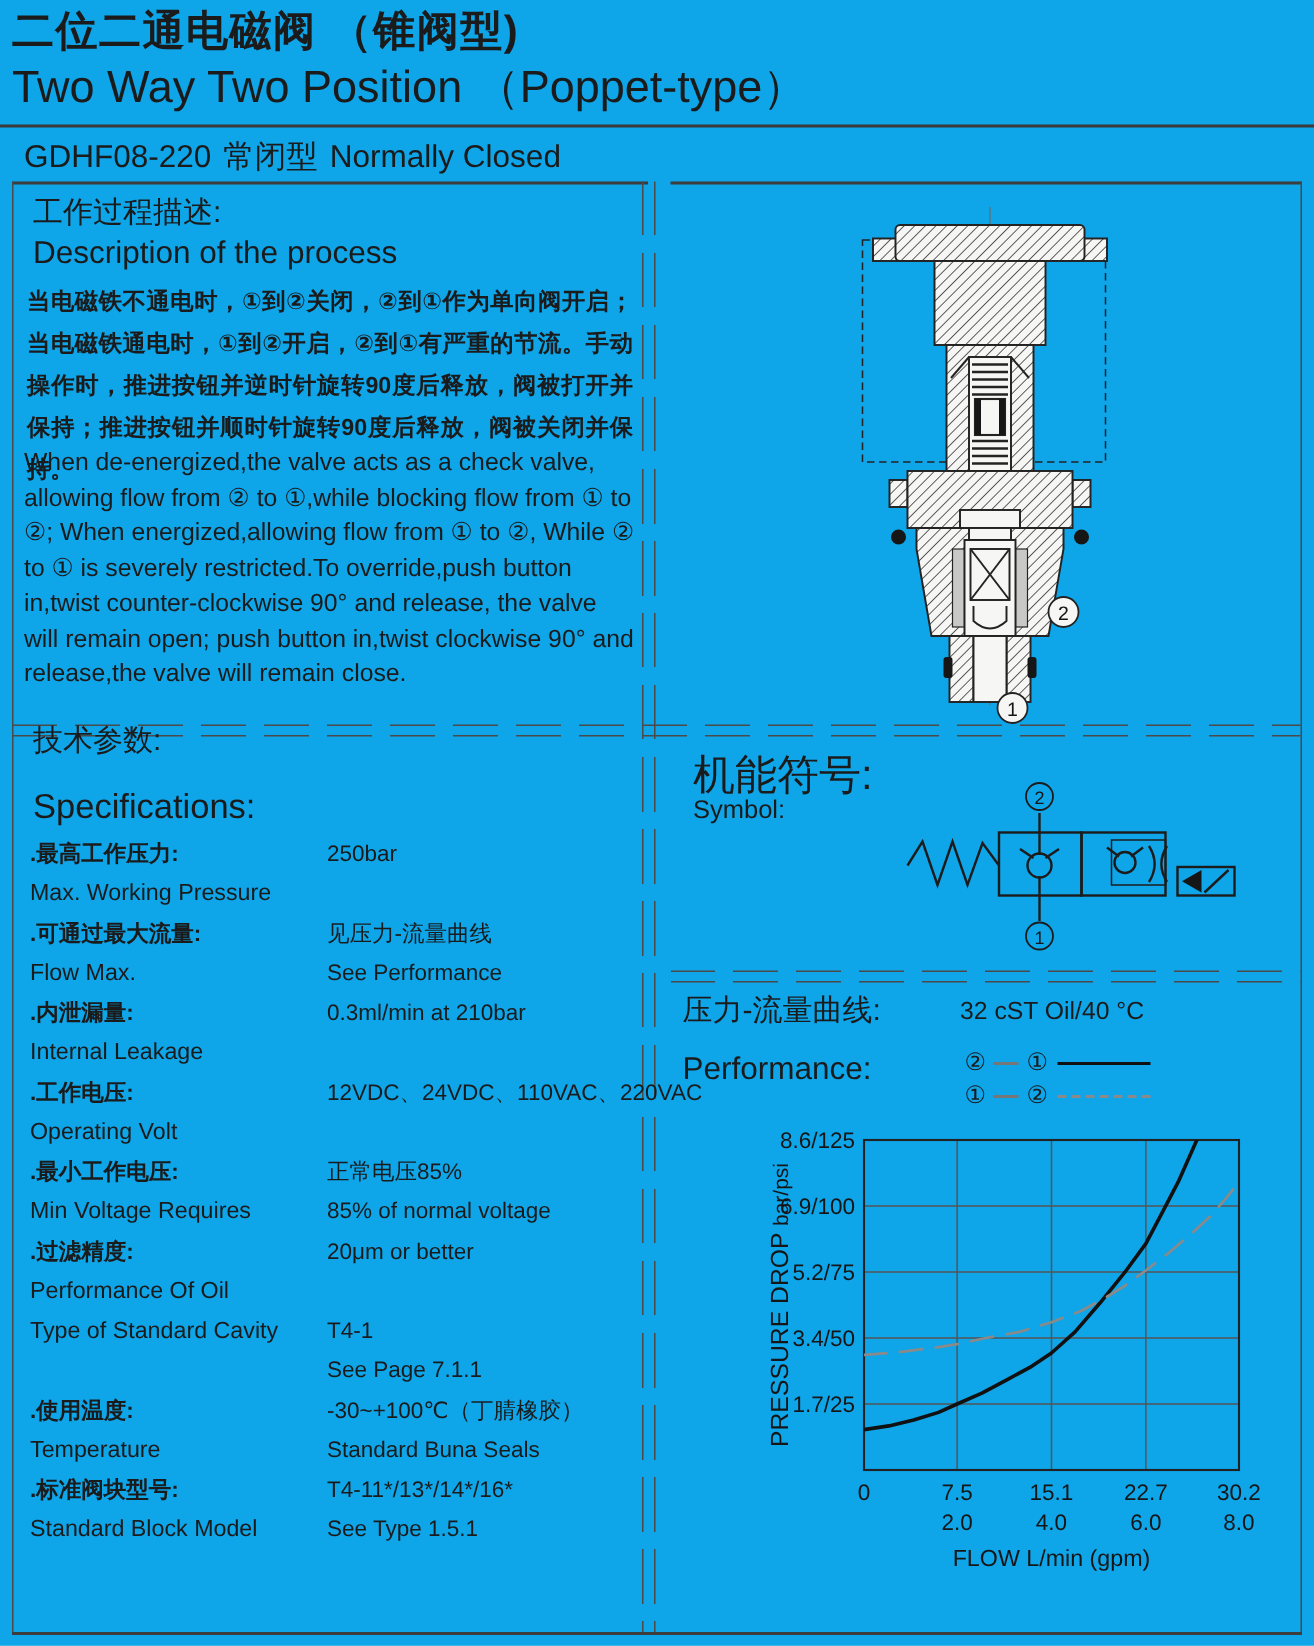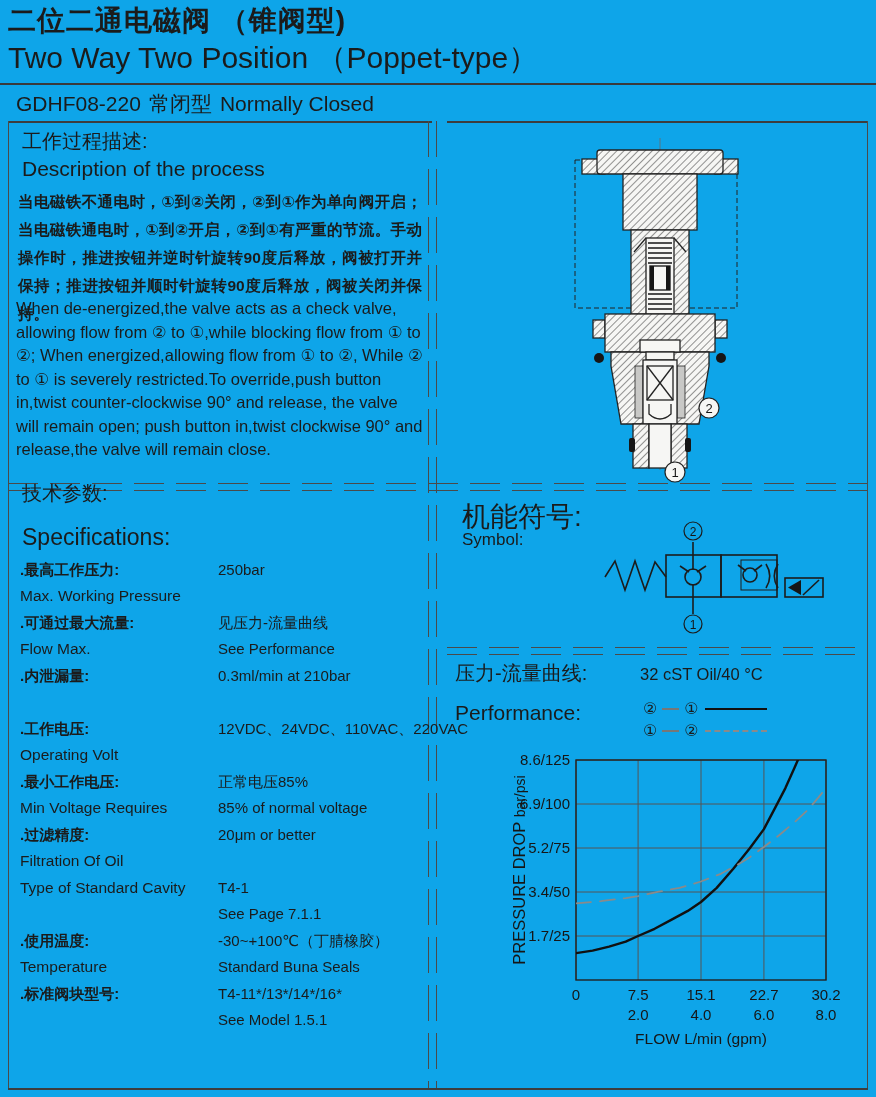--- a/index.html
+++ b/index.html
@@ -186,20 +186,21 @@
           <div class="spec-label-en">Flow Max.</div>
         </div>
         <div class="spec-values">
           <div class="spec-value v1">见压力-流量曲线</div>
           <div class="spec-value">See Performance</div>
         </div>
       </div>
       <div class="spec-row">
         <div class="spec-labels">
           <div class="spec-label-cn">.内泄漏量:</div>
+          <div class="spec-label-en">Internal Leakage</div>
         </div>
         <div class="spec-values">
           <div class="spec-value v1">0.3ml/min at 210bar</div>
         </div>
       </div>
       <div class="spec-row">
         <div class="spec-labels">
           <div class="spec-label-cn">.工作电压:</div>
           <div class="spec-label-en">Operating Volt</div>
         </div>
@@ -214,21 +215,21 @@
           <div class="spec-label-en">Min Voltage Requires</div>
         </div>
         <div class="spec-values">
           <div class="spec-value v1">正常电压85%</div>
           <div class="spec-value">85% of normal voltage</div>
         </div>
       </div>
       <div class="spec-row">
         <div class="spec-labels">
           <div class="spec-label-cn">.过滤精度:</div>
-          <div class="spec-label-en">Filtration Of Oil</div>
+          <div class="spec-label-en">Performance Of Oil</div>
         </div>
         <div class="spec-values">
           <div class="spec-value v1">20μm or better</div>
           <div class="spec-value"></div>
         </div>
       </div>
       <div class="spec-row">
         <div class="spec-labels">
           <div class="spec-label-en">Type of Standard Cavity</div>
         </div>
@@ -243,24 +244,25 @@
           <div class="spec-label-en">Temperature</div>
         </div>
         <div class="spec-values">
           <div class="spec-value v1">-30~+100℃（丁腈橡胶）</div>
           <div class="spec-value">Standard Buna Seals</div>
         </div>
       </div>
       <div class="spec-row">
         <div class="spec-labels">
           <div class="spec-label-cn">.标准阀块型号:</div>
+          <div class="spec-label-en">Standard Block Model</div>
         </div>
         <div class="spec-values">
           <div class="spec-value v1">T4-11*/13*/14*/16*</div>
-          <div class="spec-value">See Model 1.5.1</div>
+          <div class="spec-value">See Type 1.5.1</div>
         </div>
       </div>
     </div>
 
   <div class="sym-h-cn">机能符号:</div>
   <div class="sym-h-en">Symbol:</div>
   <svg class="sym-svg" width="320" height="130" viewBox="0 0 320 130">
     <g stroke="#1c1c1c" stroke-width="1.6" fill="none">
       <polyline points="60,65 70,49 80,78 90,49 100,78 110,50 121,65"></polyline>
       <rect x="121" y="43" width="55" height="42"></rect>

